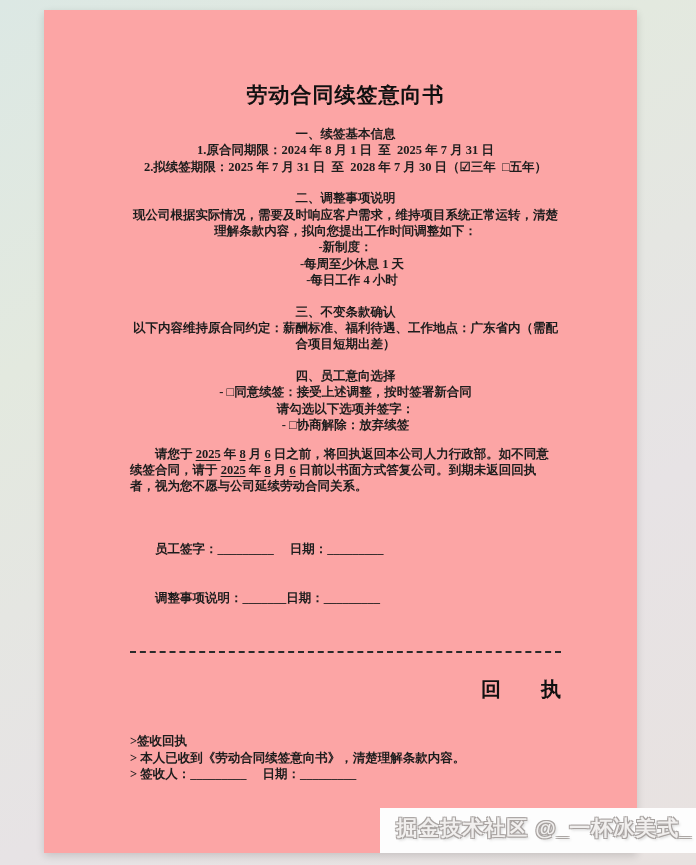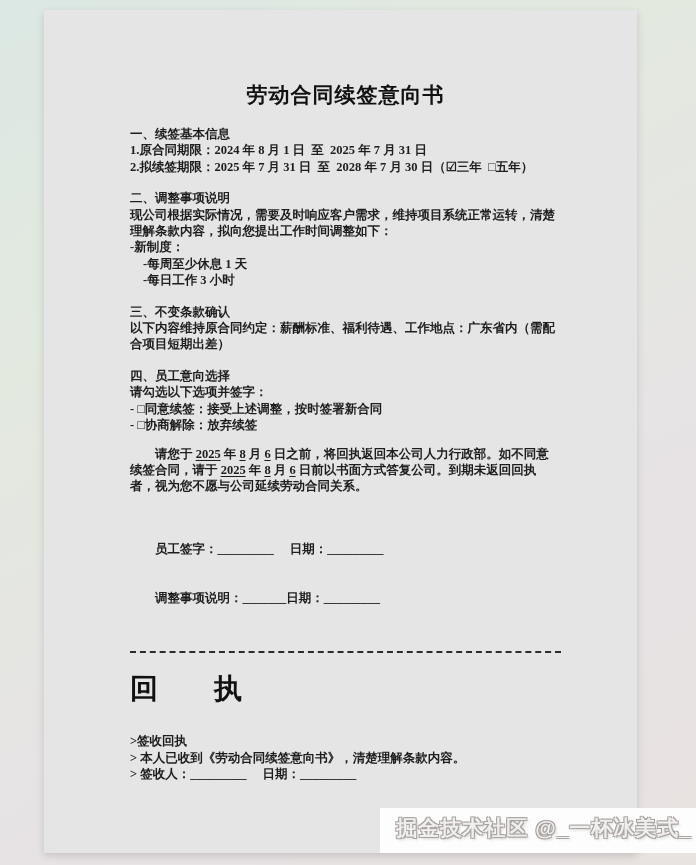--- a/index.html
+++ b/index.html
@@ -3,50 +3,50 @@
 <meta charset="utf-8">
 <style>
   html,body{margin:0;padding:0;}
   body{
     width:696px;height:865px;position:relative;overflow:hidden;
     background:linear-gradient(150deg,#dce8e4 0%,#e3e9df 30%,#e7e3e5 68%,#e8e2e0 100%);
     font-family:"Liberation Serif","DejaVu Serif",serif;
   }
   .sheet{
     position:absolute;left:44px;top:10px;width:593px;height:843px;
-    background:#e5e5e5;box-shadow:0 3px 8px rgba(0,0,0,.14);
+    background:#fca5a5;box-shadow:0 3px 8px rgba(0,0,0,.14);
   }
   .content{
     padding:72px 76px 0 86px;color:#1d1d1d;
     font-size:12.5px;line-height:16.4px;font-weight:600;
   }
   .doc-title{
     margin:0 0 18px 0;text-align:center;
     font-family:"Liberation Sans","DejaVu Sans",sans-serif;
     font-size:21px;line-height:26px;font-weight:800;color:#111;
     letter-spacing:1px;
   }
-  .sec{margin-top:15px;}
+  .sec{margin-top:15px;text-align:center;}
   .sec:first-of-type{margin-top:0;}
   .h{font-weight:800;}
   .ln{white-space:pre-wrap;}
   .indent1{padding-left:13px;}
   .notice{margin:12px 0 0 0;text-indent:2em;white-space:pre-wrap;}
   .u{text-decoration:underline;text-underline-offset:2px;}
   .sigs{margin-top:30px;}
   .sig-row{white-space:pre-wrap;}
   .gap-r{margin-right:16px;}
   .dashed{
     margin-top:28px;height:0;border:none;
     border-top:2px dashed #2b2b2b;width:100%;
   }
   .receipt-title{
-    margin:22px 0 16px 0;text-align:left;
+    margin:22px 0 16px 0;text-align:right;
     font-family:"Liberation Sans","DejaVu Sans",sans-serif;
-    font-size:28px;line-height:28px;font-weight:800;color:#111;
+    font-size:20px;line-height:28px;font-weight:800;color:#111;
   }
   .receipt-lines{margin-top:30px;}
   .b{font-weight:700;}
   .wm-bg{
     position:absolute;left:380px;top:808px;width:316px;height:45px;
     background:#fdfdfd;
   }
   .watermark{
     position:absolute;right:4px;top:814px;
     font-family:"Liberation Sans","DejaVu Sans",sans-serif;
@@ -68,32 +68,32 @@
       <div class="h ln">一、续签基本信息</div>
       <div class="ln">1.原合同期限：2024 年 8 月 1 日  至  2025 年 7 月 31 日</div>
       <div class="ln">2.拟续签期限：2025 年 7 月 31 日  至  2028 年 7 月 30 日（☑三年  □五年）</div>
     </div>
 
     <div class="sec">
       <div class="h ln">二、调整事项说明</div>
       <div class="ln">现公司根据实际情况，需要及时响应客户需求，维持项目系统正常运转，清楚理解条款内容，拟向您提出工作时间调整如下：</div>
       <div class="ln">-新制度：</div>
       <div class="ln indent1">-每周至少休息 1 天</div>
-      <div class="ln indent1">-每日工作 3 小时</div>
+      <div class="ln indent1">-每日工作 4 小时</div>
     </div>
 
     <div class="sec">
       <div class="h ln">三、不变条款确认</div>
       <div class="ln">以下内容维持原合同约定：薪酬标准、福利待遇、工作地点：广东省内（需配合项目短期出差）</div>
     </div>
 
     <div class="sec">
       <div class="h ln">四、员工意向选择</div>
+      <div class="ln">- □同意续签：接受上述调整，按时签署新合同</div>
       <div class="ln">请勾选以下选项并签字：</div>
-      <div class="ln">- □同意续签：接受上述调整，按时签署新合同</div>
       <div class="ln">- □协商解除：放弃续签</div>
     </div>
 
     <p class="notice"><span>请您于 </span><span class="u">2025</span><span> 年 </span><span class="u">8</span><span> 月 </span><span class="u">6</span><span> 日之前，将回执返回本公司人力行政部。如不同意续签合同，请于 </span><span class="u">2025</span><span> 年 </span><span class="u">8</span><span> 月 </span><span class="u">6</span><span> 日前以书面方式答复公司。到期未返回回执者，视为您不愿与公司延续劳动合同关系。</span></p>
 
     <div class="sigs">
       <div class="sig-row">
         <span>员工签字：</span><span class="gap-r">_________</span><span>日期：</span><span>_________</span>
       </div>
       <div class="sig-row">

